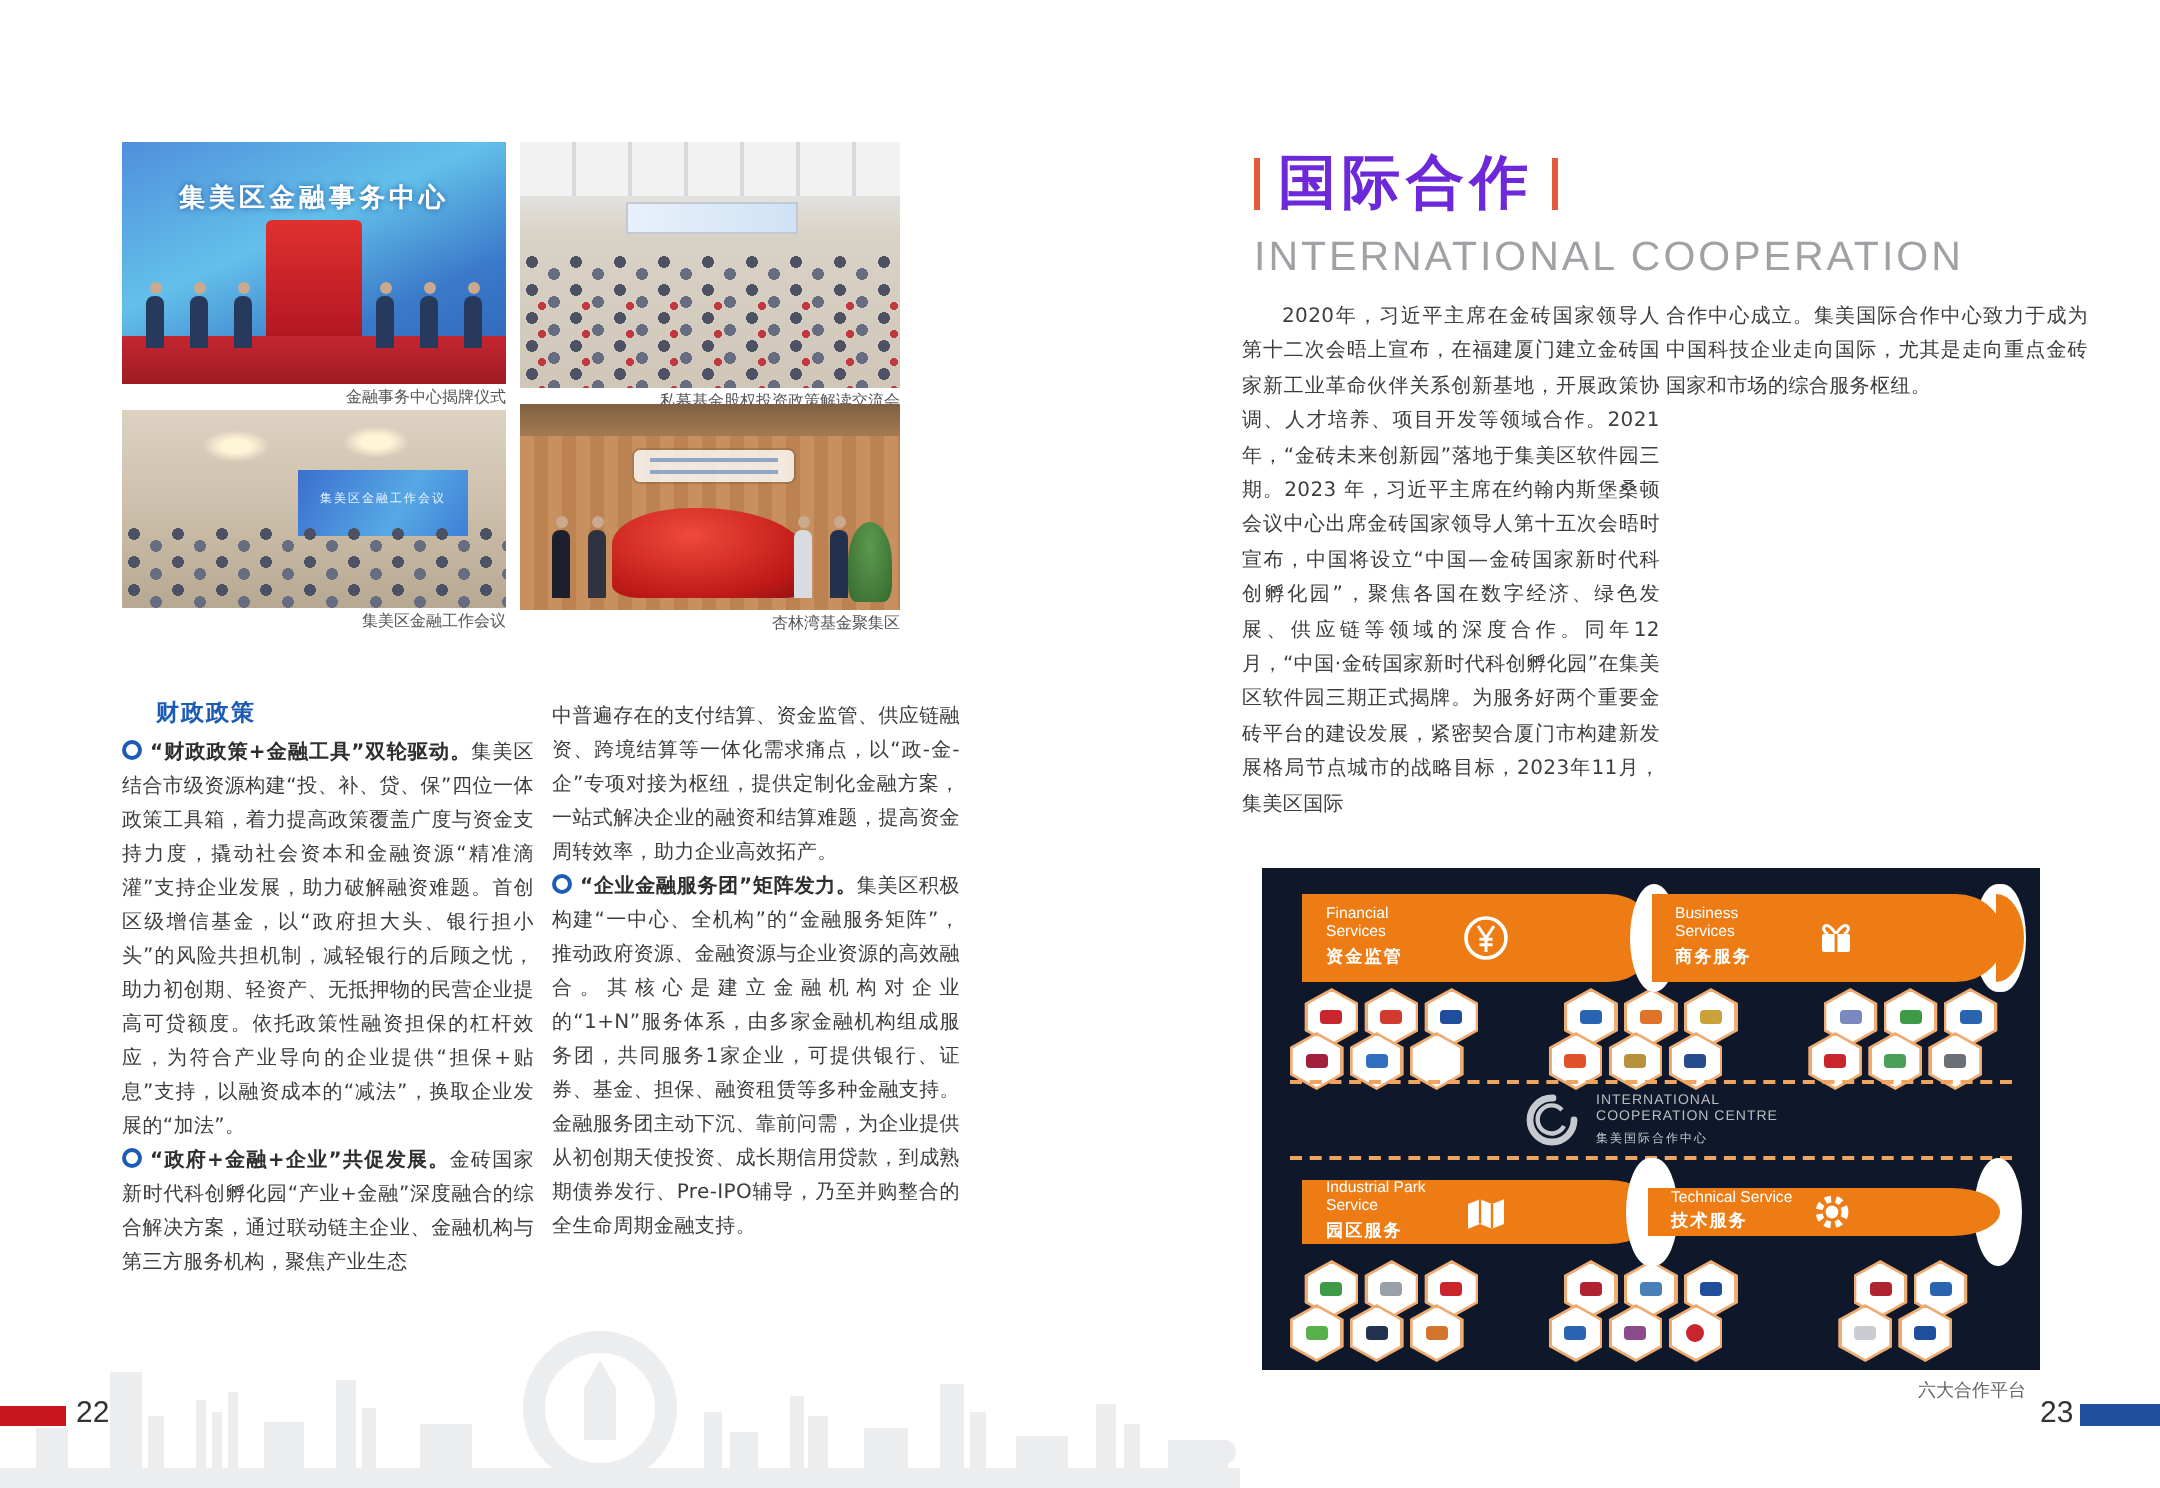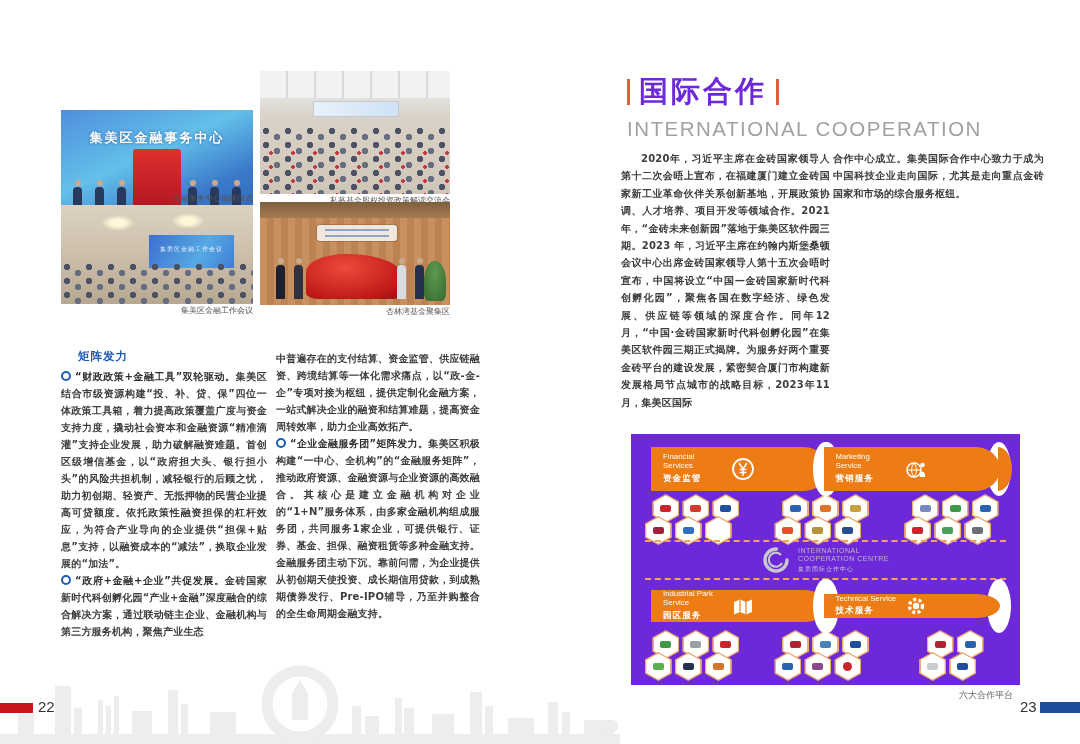--- a/index.html
+++ b/index.html
@@ -42,41 +42,41 @@
   .p4sign{position:absolute;top:22%;left:30%;width:42%;height:16%;background:rgba(250,248,244,.85);
       border-radius:3px;box-shadow:0 0 0 1px rgba(120,90,60,.4);}
   .p4sign i{display:block;height:2px;background:#8fa7c6;margin:4px 8px 0 8px;}
   .p4cloth{position:absolute;left:50%;bottom:6%;width:52%;height:44%;margin-left:-26%;
       background:radial-gradient(ellipse at 40% 30%,#ef4a3c,#c01a18 70%,#8f0f12);
       border-radius:40% 55% 12% 14%;}
   .p4plant{position:absolute;right:2%;bottom:4%;width:22px;height:40px;border-radius:50% 50% 20% 20%;
       background:radial-gradient(ellipse at 50% 30%,#5c9a4e,#36692f);}
 
   
-  .bodycol{position:absolute;font-size:10px;line-height:17px;letter-spacing:.2px;color:#3d3d3f;text-align:justify;font-weight:bold;}
+  .bodycol{position:absolute;font-size:10px;line-height:17px;letter-spacing:.2px;color:#3d3d3f;text-align:justify;}
   .bodycol p{margin:0;}
   .bodycol b{color:#2e2e30;}
   .rp .bodycol{line-height:17.4px;}
   .indent{text-indent:2em;}
   .ring{display:inline-block;width:6px;height:6px;border:2.4px solid #1d5cb5;border-radius:50%;
         margin-right:4px;vertical-align:-1px;}
   .diamond{display:inline-block;width:7px;height:7px;background:#f08300;transform:rotate(45deg);
         margin:0 6px 0 1px;vertical-align:0px;}
   .sec-title{position:absolute;color:#1d5cb5;font-weight:bold;font-size:11.5px;letter-spacing:1px;}
 
   
   .rp-header{position:absolute;left:627px;top:72px;}
   .rp-title-row{display:flex;align-items:center;gap:9px;}
   .vbar{width:3px;height:26px;background:#e45a3a;}
   .rp-title{font-size:29px;font-weight:bold;color:#6d28d9;letter-spacing:3px;}
   .rp-sub{margin-top:5px;font-size:20.5px;color:#9fa1a5;letter-spacing:1.5px;
       font-family:"Liberation Sans",sans-serif;}
 
   
-  .panel{position:absolute;left:631px;top:434px;width:389px;height:251px;background:#6d28d9;}
+  .panel{position:absolute;left:631px;top:434px;width:389px;height:251px;background:#0f172a;}
   .brow{position:absolute;left:20px;right:8px;height:44px;display:flex;align-items:stretch;}
   .chev{flex:1 1 0;background:#ed7c15;border-radius:0 24px 24px 0 / 0 50% 50% 0;
         display:flex;align-items:center;gap:6px;padding:0 4px 0 12px;position:relative;}
   .lens{width:24px;height:54px;background:#fff;border-radius:50%;margin:-5px -13px;z-index:1;flex:0 0 auto;position:relative;}
   .chev,.tail{z-index:2;}
   .chev:first-child{z-index:0;}
   .tail{flex:0 0 14px;background:#ed7c15;border-radius:0 14px 14px 0/0 50% 50% 0;}
   .blabel{color:#fff;width:62px;}
   .blabel .en{font-size:7.8px;line-height:8.6px;font-family:"Liberation Sans",sans-serif;}
   .blabel .zh{font-size:8.6px;font-weight:bold;margin-top:2px;letter-spacing:1px;}
@@ -138,21 +138,21 @@
       <rect x="470" y="36" width="12" height="44"></rect>
         <rect x="485" y="50" width="8" height="30"></rect>
       <rect x="508" y="62" width="26" height="18"></rect>
       <rect x="548" y="46" width="10" height="34"></rect>
         <rect x="562" y="56" width="8" height="24"></rect>
       <rect x="584" y="64" width="30" height="16"></rect>
       <circle cx="612" cy="70" r="6"></circle>
     </g>
   </svg>
 
-  <div class="photo p1bg" style="left:61px;top:71px;width:192px;height:121px;margin-top:39px;">
+  <div class="photo p1bg" style="left:61px;top:71px;width:192px;height:121px;">
     <div class="screen-title">集美区金融事务中心</div>
     <div class="p1podium"></div>
     <div class="p1carpet"></div>
     <div class="person" style="left:12px;bottom:18px;"></div>
     <div class="person" style="left:34px;bottom:18px;"></div>
     <div class="person" style="left:56px;bottom:18px;"></div>
     <div class="person" style="right:56px;bottom:18px;"></div>
     <div class="person" style="right:34px;bottom:18px;"></div>
     <div class="person" style="right:12px;bottom:18px;"></div>
   </div>
@@ -184,21 +184,21 @@
       </div>
     <div class="p4cloth"></div>
     <div class="person" style="left:16px;bottom:6px;height:34px;background:#1d1f2c;"></div>
     <div class="person" style="left:34px;bottom:6px;height:34px;background:#30333f;"></div>
     <div class="person" style="right:44px;bottom:6px;height:34px;background:#d8dce0;"></div>
     <div class="person" style="right:26px;bottom:6px;height:34px;background:#23314e;"></div>
     <div class="p4plant"></div>
   </div>
   <div class="caption" style="left:260px;top:307px;width:190px;">杏林湾基金聚集区</div>
 
-  <div class="sec-title" style="left:78px;top:349px;">矩阵发力</div>
+  <div class="sec-title" style="left:78px;top:349px;">财政政策</div>
 
   <div class="bodycol" style="left:61px;top:368px;width:206px;">
     <p><span class="ring"></span><b>“财政政策+金融工具”双轮驱动。</b><span>集美区结合市级资源构建“投、补、贷、保”四位一体政策工具箱，着力提高政策覆盖广度与资金支持力度，撬动社会资本和金融资源“精准滴灌”支持企业发展，助力破解融资难题。首创区级增信基金，以“政府担大头、银行担小头”的风险共担机制，减轻银行的后顾之忧，助力初创期、轻资产、无抵押物的民营企业提高可贷额度。依托政策性融资担保的杠杆效应，为符合产业导向的企业提供“担保+贴息”支持，以融资成本的“减法”，换取企业发展的“加法”。</span></p>
     <p><span class="ring"></span><b>“政府+金融+企业”共促发展。</b><span>金砖国家新时代科创孵化园“产业+金融”深度融合的综合解决方案，通过联动链主企业、金融机构与第三方服务机构，聚焦产业生态</span></p>
   </div>
 
   <div class="bodycol" style="left:276px;top:350px;width:204px;">
     <p><span>中普遍存在的支付结算、资金监管、供应链融资、跨境结算等一体化需求痛点，以“政-金-企”专项对接为枢纽，提供定制化金融方案，一站式解决企业的融资和结算难题，提高资金周转效率，助力企业高效拓产。</span></p>
     <p><span class="ring"></span><b>“企业金融服务团”矩阵发力。</b><span>集美区积极构建“一中心、全机构”的“金融服务矩阵”，推动政府资源、金融资源与企业资源的高效融合。其核心是建立金融机构对企业的“1+N”服务体系，由多家金融机构组成服务团，共同服务1家企业，可提供银行、证券、基金、担保、融资租赁等多种金融支持。金融服务团主动下沉、靠前问需，为企业提供从初创期天使投资、成长期信用贷款，到成熟期债券发行、Pre-IPO辅导，乃至并购整合的全生命周期金融支持。</span></p>
   </div>
@@ -229,33 +229,32 @@
           <div class="blabel">
               <div class="en">Financial Services</div>
             <div class="zh">资金监管</div>
             </div>
           <svg class="bicon" width="24" height="24" viewBox="0 0 24 24">
             <circle cx="12" cy="12" r="10" fill="none" stroke="#fff" stroke-width="1.8"></circle>
             <path d="M8 6l4 6 4-6M12 12v7M8.7 12.6h6.6M8.7 15.4h6.6" fill="none" stroke="#fff" stroke-width="1.5"></path>
             </svg>
         </div>
         <div class="lens"></div>
-        <div class="lens"></div>
         <div class="chev">
           <div class="blabel">
-              <div class="en">Marketing Service</div>
-            <div class="zh">营销服务</div>
+              <div class="en">Business Services</div>
+            <div class="zh">商务服务</div>
             </div>
           <svg class="bicon" width="24" height="24" viewBox="0 0 24 24">
-            <circle cx="10" cy="13" r="7" fill="none" stroke="#fff" stroke-width="1.5"></circle>
-            <path d="M3 13h14M10 6a11 11 0 010 14M10 6a11 11 0 000 14" fill="none" stroke="#fff" stroke-width="1"></path>
-            <circle cx="18.5" cy="8" r="2.3" fill="#fff"></circle>
-              <path d="M15.8 20c0-3.4 1.2-5.6 2.7-5.6s2.7 2.2 2.7 5.6z" fill="#fff"></path>
+            <rect x="5" y="10" width="14" height="9" rx="1" fill="#fff"></rect>
+            <path d="M8 10c-2-1-3-3-1.5-4S10 7 12 10c2-3 4-5 5.5-4S18 9 16 10" fill="none" stroke="#fff" stroke-width="1.5"></path>
+            <line x1="12" y1="10" x2="12" y2="19" stroke="#ed7c15" stroke-width="1.4"></line>
             </svg>
         </div>
+        <div class="lens"></div>
         <div class="lens"></div>
         <div class="tail"></div>
       </div>
 
       <div class="hexzone" style="top:60px;">
         <div class="cluster">
           <div class="hexrow">
             <div class="hexo">
                 <div class="hexi">
                   <div class="lg" style="background:#c8252c;"></div>

